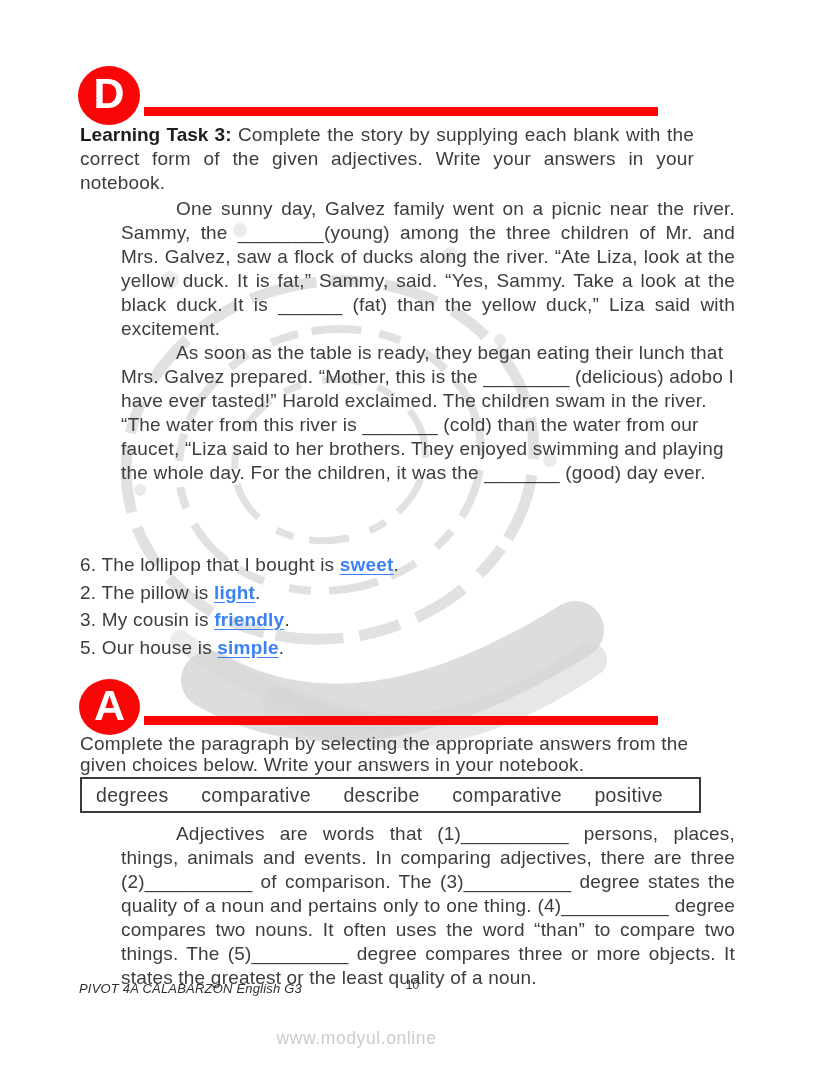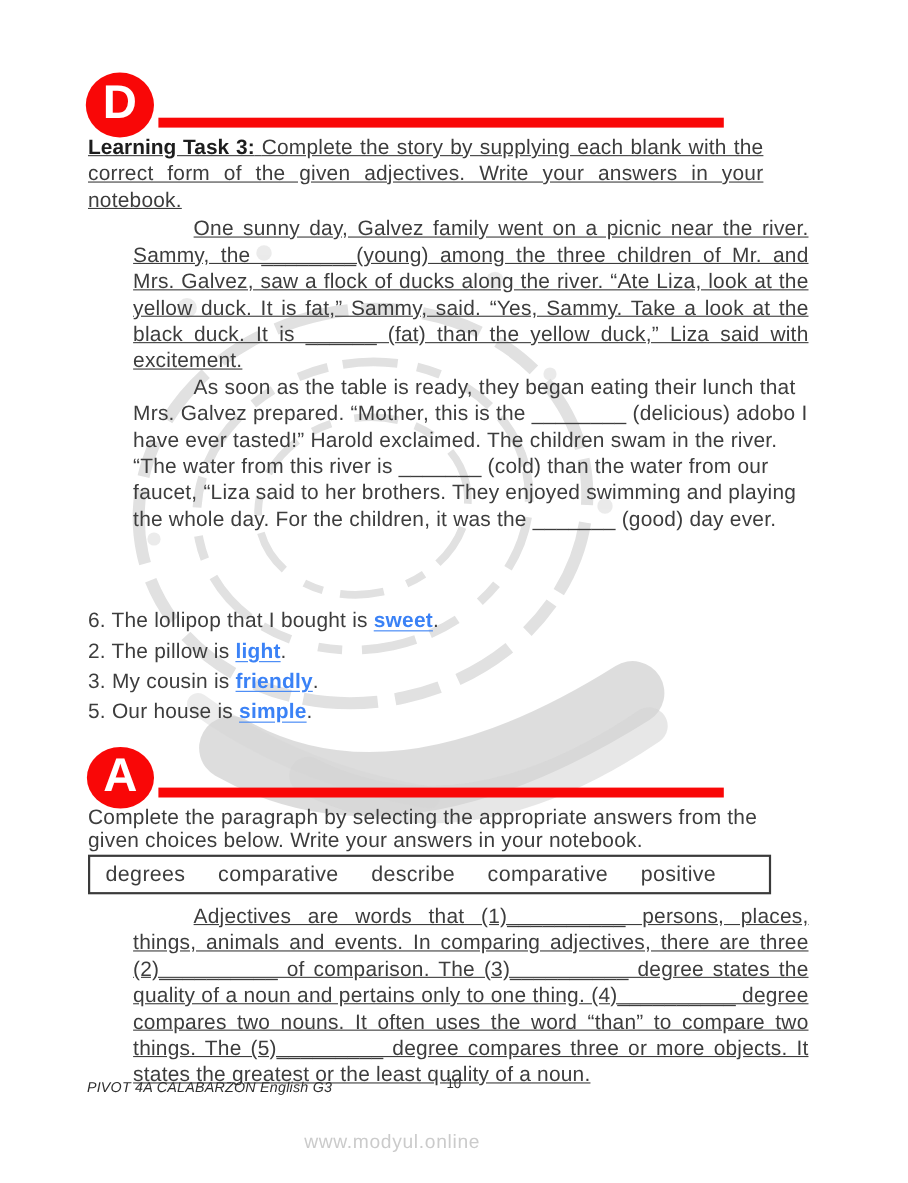--- a/index.html
+++ b/index.html
@@ -28,40 +28,40 @@
     padding-bottom: 4px;
   }
   .badge-d { left: 78px; top: 66px; width: 62px; height: 59px; }
   .badge-a { left: 79px; top: 679px; width: 61px; height: 56px; }
 
   .red-bar { position: absolute; z-index: 2; background: #f90707; height: 9px; }
   .bar-d { left: 144px; top: 107px; width: 514px; }
   .bar-a { left: 144px; top: 716px; width: 514px; }
 
   p.body-text { font-size: 19px; line-height: 24px; letter-spacing: 0.2px; }
-  .justify { text-align: justify; text-decoration: underline; }
+  .justify { text-align: justify; }
   .indent { text-indent: 55px; margin-left: 41px; }
   strong.task-label { font-weight: 700; color: #1d1d1d; letter-spacing: 0; }
 
   .lt3-heading { top: 123px; }
   .story-p1 { top: 197px; }
   .story-p2 { top: 341px; }
   .lt4-heading { top: 487px; line-height: 24.5px; }
 
   .adj-list { top: 551px; }
   .adj-item { font-size: 19px; line-height: 27.5px; letter-spacing: 0.2px; }
   .adj-word { font-weight: 700; text-decoration: underline; text-underline-offset: 3px; color: #3b82f6; }
 
   .a-intro { top: 733px; font-size: 19px; line-height: 21px; letter-spacing: 0.2px; }
 
   .word-bank {
     top: 777px; height: 36px; width: 621px;
     border: 2px solid #3a3a3a;
     display: flex; align-items: center; justify-content: space-between;
-    padding: 0 48px 0 14px;
+    padding: 0 36px 0 14px;
     font-size: 19.5px; letter-spacing: 0.3px;
   }
 
   .final-para { top: 822px; line-height: 22.4px; }
 
   .footer-row { position: absolute; left: 0; top: 981px; width: 825px; z-index: 2; }
   .footer-left {
     position: absolute; left: 79px; top: 0;
     font-style: italic; font-size: 13px; color: #2e2e2e; letter-spacing: 0.2px;
   }

